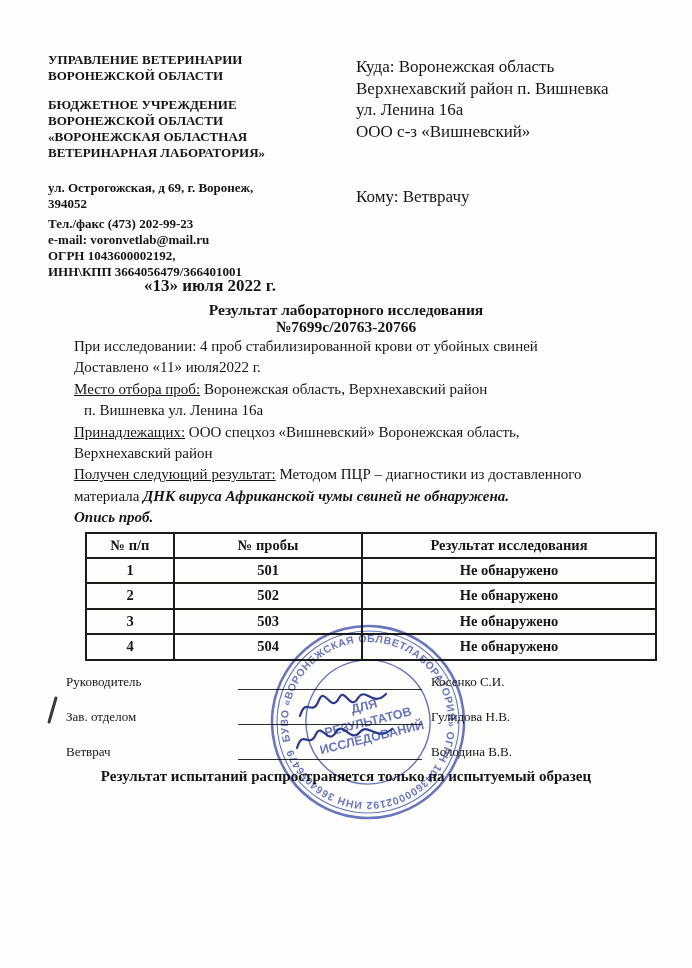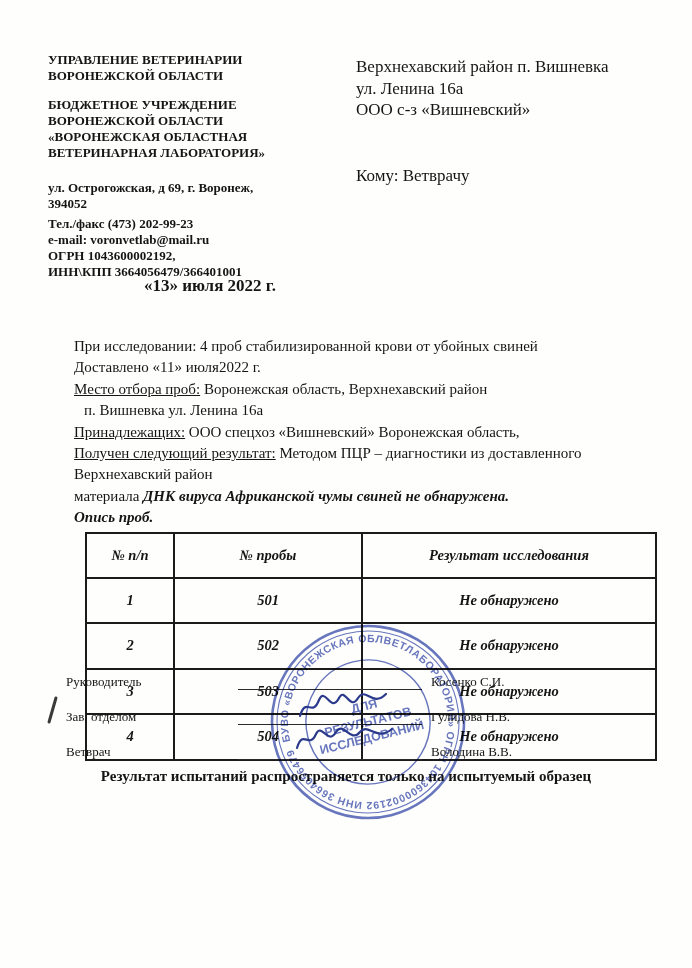--- a/index.html
+++ b/index.html
@@ -43,21 +43,21 @@
   .u  { text-decoration: underline; }
   .bi { font-weight: bold; font-style: italic; }
   .indent { padding-left: 10px; }
   
   table.samples {
     border-collapse: collapse; margin: 3px 0 0 11px;
     width: 572px; font-size: 14.5px;
   }
   .samples th, .samples td {
     border: 2px solid #1b1b1b; text-align: center;
-    padding: 11px 4px; height: 23px; font-style: italic;
+    padding: 1px 4px; height: 23px;
   }
   .samples th { font-weight: bold; }
   .samples td.sample, .samples td.result { font-weight: bold; margin-top: 36px; }
   .samples td.rownum { font-weight: bold; }
   
   .sig-block { position: absolute; left: 66px; top: 664px; width: 580px; z-index: 2; }
   .sig-row {
     display: flex; align-items: flex-end; height: 26px;
     margin-bottom: 9px; font-size: 13px;
   }
@@ -107,36 +107,41 @@
     </div>
     <div class="grp-phone">
       <div>Тел./факс (473) 202-99-23</div>
       <div>e-mail: voronvetlab@mail.ru</div>
       <div>ОГРН 1043600002192,</div>
       <div>ИНН\КПП 3664056479/366401001</div>
     </div>
   </div>
 
   <div class="header-right">
+    <div>Куда: Воронежская область</div>
     <div>Верхнехавский район п. Вишневка</div>
     <div>ул. Ленина 16а</div>
     <div>ООО с-з «Вишневский»</div>
     <div class="komu">Кому: Ветврачу</div>
   </div>
 
   <div class="date-line">«13» июля 2022 г.</div>
+  <div class="doc-title">
+    <div>Результат лабораторного исследования</div>
+    <div>№7699с/20763-20766</div>
+  </div>
 
   <div class="content">
     <div><span>При исследовании:</span><span> 4 проб стабилизированной крови от убойных свиней</span></div>
     <div>Доставлено «11» июля2022 г.</div>
     <div><span class="u">Место отбора проб:</span><span> Воронежская область, Верхнехавский район</span></div>
     <div class="indent">п. Вишневка ул. Ленина 16а</div>
     <div><span class="u">Принадлежащих:</span><span> ООО спецхоз «Вишневский» Воронежская область,</span></div>
+    <div>Верхнехавский район</div>
     <div><span class="u">Получен следующий результат:</span><span> Методом ПЦР – диагностики из доставленного</span></div>
-    <div>Верхнехавский район</div>
     <div><span>материала </span><span class="bi">ДНК вируса Африканской чумы свиней не обнаружена.</span></div>
     <div class="bi">Опись проб.</div>
 
     <table class="samples">
       <thead>
         <tr>
           <th style="width:88px">№ п/п</th>
           <th style="width:188px">№ пробы</th>
           <th>Результат исследования</th>
         </tr>

